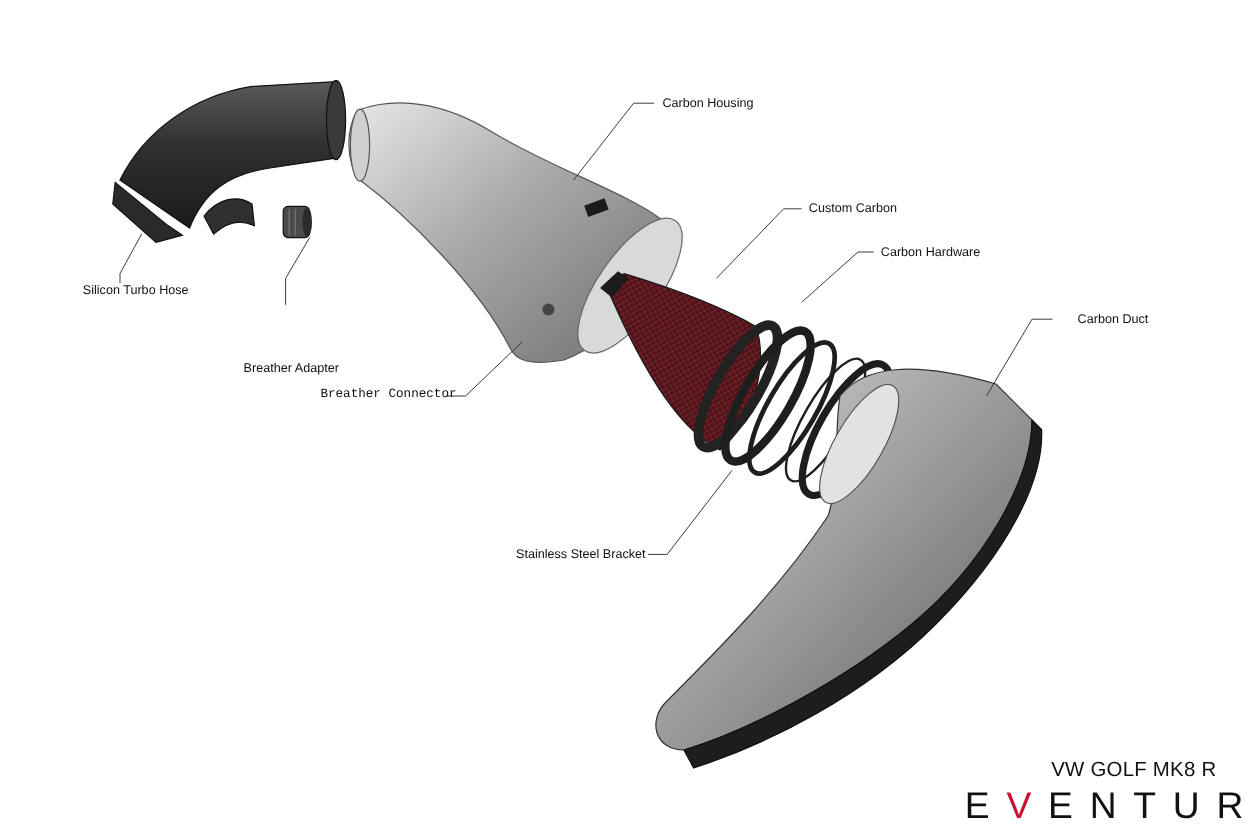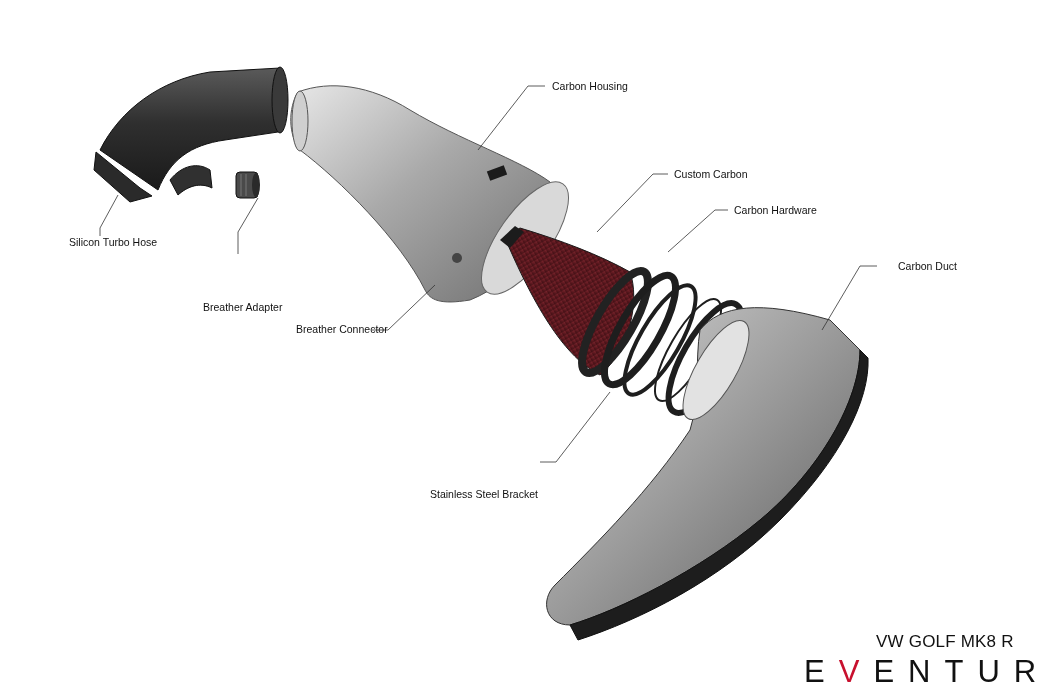--- a/index.html
+++ b/index.html
@@ -93,22 +93,22 @@
       <path d="M822,330 L860,266 L877,266"></path>
     </g>
   </svg>
 
   <div class="label" style="left:552px; top:80px;">Carbon Housing</div>
   <div class="label" style="left:674px; top:168px;">Custom Carbon</div>
   <div class="label" style="left:734px; top:204px;">Carbon Hardware</div>
   <div class="label" style="left:69px; top:236px;text-align:center;">Silicon Turbo Hose</div>
   <div class="label" style="left:203px; top:257px;margin-top:44px;">Breather Adapter</div>
   <div class="label" style="left:898px; top:260px;">Carbon Duct</div>
-  <div class="label" style="left:296px; top:323px;">Breather Connector</div>
-  <div class="label" style="left:430px; top:456px;margin-top:32px;">Stainless Steel Bracket</div>
+  <div class="label" style="left:267px; top:323px;font-family:Liberation Mono, monospace;">Breather Connector</div>
+  <div class="label" style="left:430px; top:456px;">Stainless Steel Bracket</div>
 
   <div class="title" style="left:876px; top:632px;">VW GOLF MK8 R</div>
 
   <div class="logo" style="left:804px; top:654px;">
     <span>E</span>
     <span class="v">V</span>
     <span>ENTURI</span>
 
   </div>
 </div>

